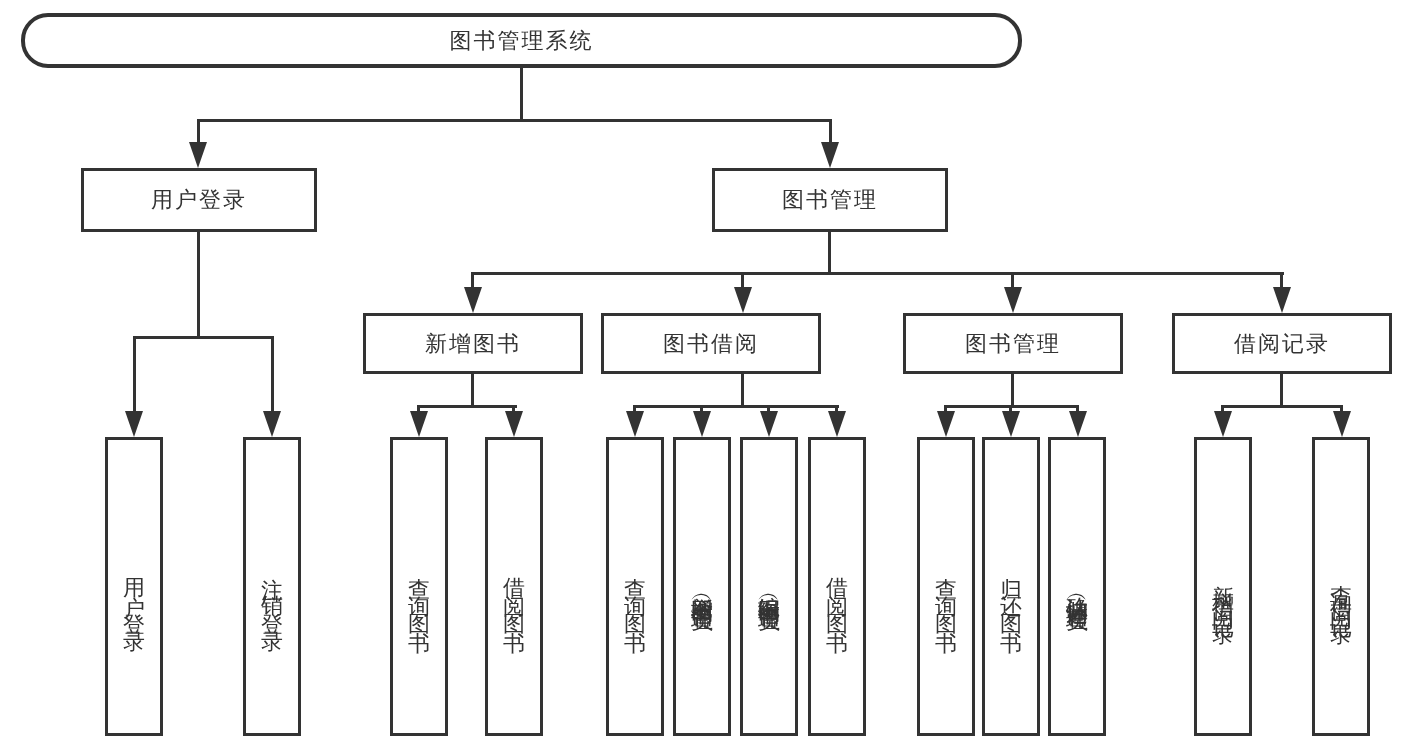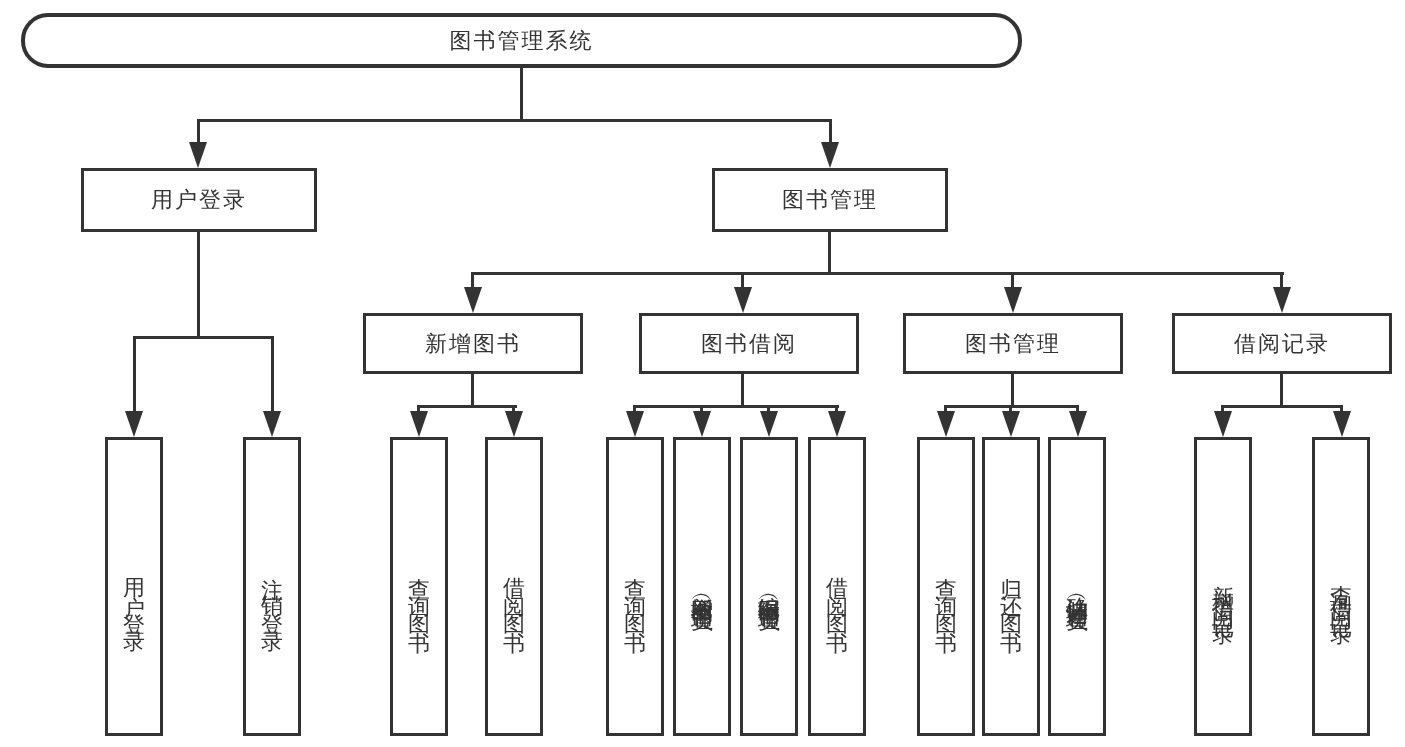--- a/index.html
+++ b/index.html
@@ -114,21 +114,21 @@
   <div class="line vline" style="left:741px;  top:272px; height:17px;"></div>
   <div class="arrow" style="left:734px;  top:287px;"></div>
   <div class="line vline" style="left:1011px; top:272px; height:17px;"></div>
   <div class="arrow" style="left:1004px; top:287px;"></div>
   <div class="line vline" style="left:1280px; top:272px; height:17px;"></div>
   <div class="arrow" style="left:1273px; top:287px;"></div>
 
   <div class="node h-node l3-node" style="left:363px;">
     <span>新增图书</span>
   </div>
-  <div class="node h-node l3-node" style="left:639px;">
+  <div class="node h-node l3-node" style="left:601px;">
     <span>图书借阅</span>
   </div>
   <div class="node h-node l3-node" style="left:903px;">
     <span>图书管理</span>
   </div>
   <div class="node h-node l3-node" style="left:1172px;">
     <span>借阅记录</span>
   </div>
 
   <div class="line vline" style="left:471px; top:374px; height:31px;"></div>

